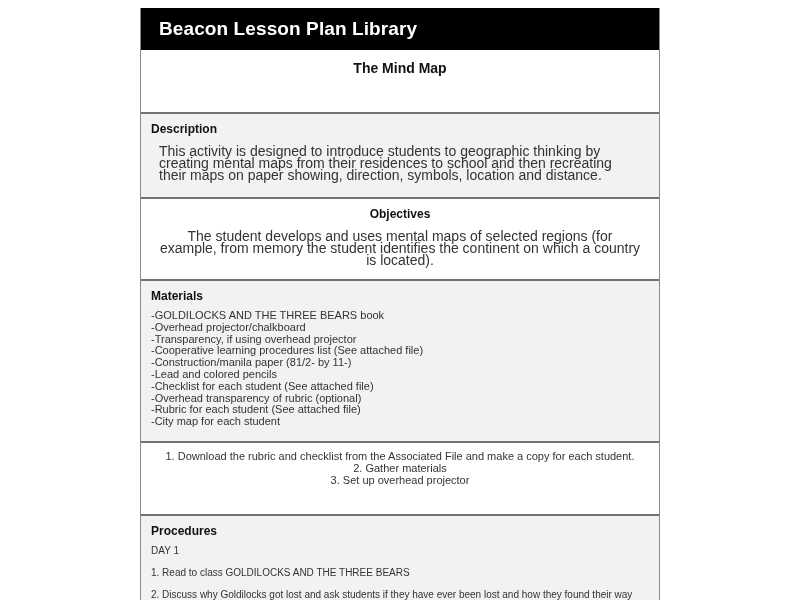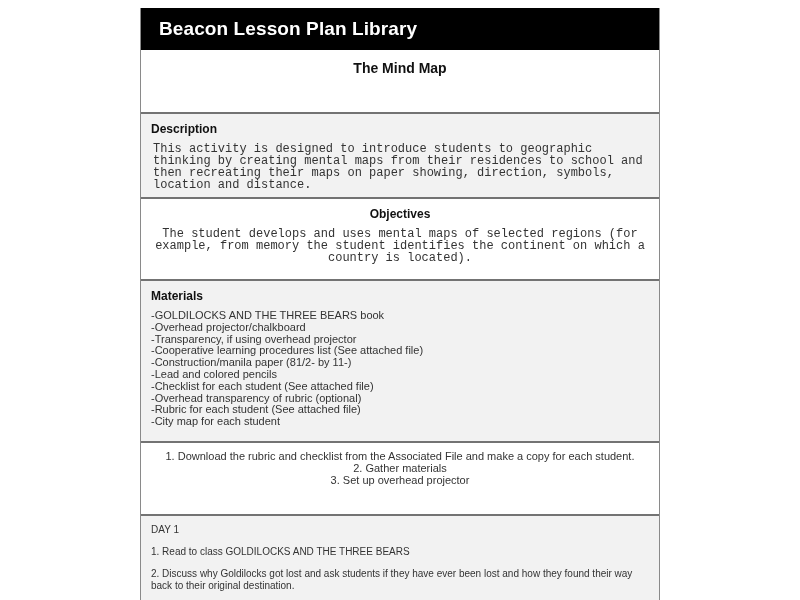--- a/index.html
+++ b/index.html
@@ -61,25 +61,24 @@
       color: #111111;
     }
     .section-heading {
       font-size: 12px;
       font-weight: bold;
       margin: 0 0 6px 0;
       line-height: 15px;
       color: #111111;
     }
     .section-text {
-      font-size: 12px;
+      font-size: 14px;
       line-height: 12px;
-      margin: 2px;
+      margin: 8px;
       color: #333333;
-      font-family: Liberation Mono, monospace;
     }
     .list {
       list-style: none;
       padding: 0;
       margin: 0;
     }
     .list li {
       font-size: 11px;
       line-height: 11.8px;
       color: #333333;
@@ -137,18 +136,19 @@
 
   <div class="section white" id="sec-preparations">
     <ul class="list">
       <li>1. Download the rubric and checklist from the Associated File and make a copy for each student.</li>
       <li>2. Gather materials</li>
       <li>3. Set up overhead projector</li>
     </ul>
   </div>
 
   <div class="section gray" id="sec-procedures">
+    <h3 class="section-heading">Procedures</h3>
     <p class="para">DAY 1</p>
     <p class="para">1. Read to class GOLDILOCKS AND THE THREE BEARS</p>
     <p class="para">2. Discuss why Goldilocks got lost and ask students if they have ever been lost and how they found their way back to their original destination.</p>
   </div>
 
 </div>
 
 </body></html>

